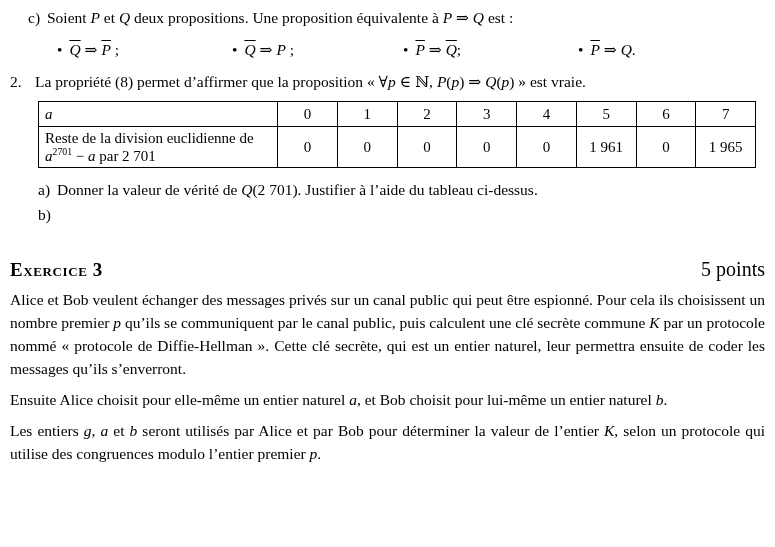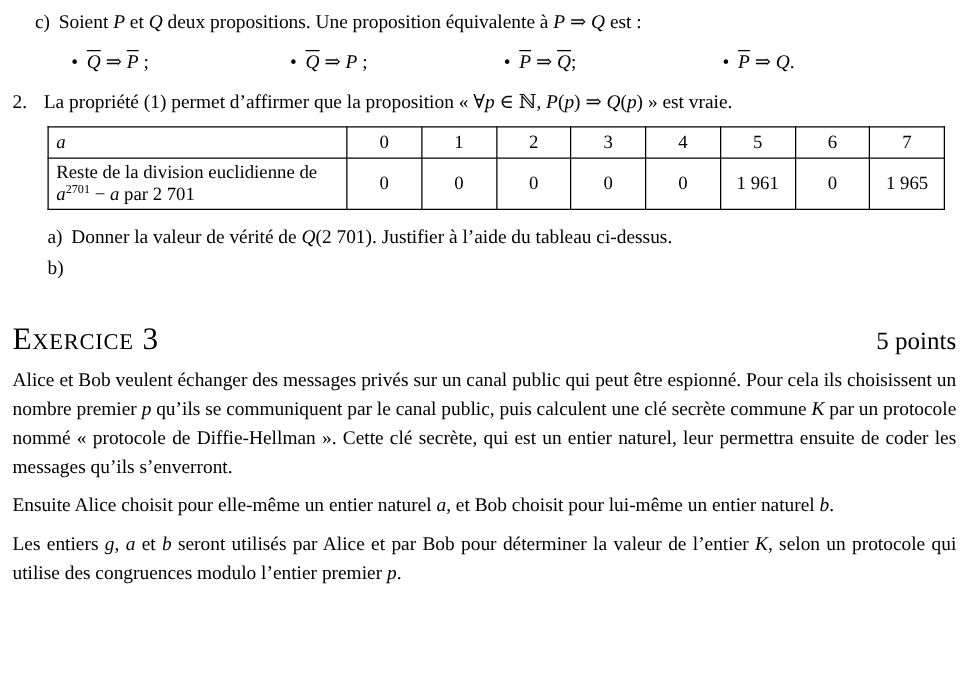--- a/index.html
+++ b/index.html
@@ -39,21 +39,21 @@
   table.results tr.r2 td { height: 38px; }
   col.c-label { width: 239px; }
   col.c-val { width: 59.75px; }
 
   .question-a { margin: 12px 0 0 28px; line-height: 20px; padding-left: 19px; }
   .question-b { margin: 5px 0 0 28px; line-height: 20px; padding-left: 19px; }
 
   .ex3-header {
     margin-top: 58px; display: flex; justify-content: space-between; align-items: baseline;
   }
-  .ex3-title { font-variant: small-caps; font-size: 25px; letter-spacing: 0.6px; }
+  .ex3-title { font-variant: small-caps; font-size: 19px; letter-spacing: 0.6px; font-weight: bold; }
   .ex3-points { font-weight: normal; font-size: 20px; }
 
   .para { margin: 8px 0 0 0; text-align: justify; line-height: 23px; }
   .para.first { margin-top: 7px; }
 </style>
 </head>
 <body>
 
 <div class="page">
 
@@ -72,21 +72,21 @@
     <span class="bullet-item">
       <span class="bdot">•</span><span><span class="mi ov">P</span><span> ⇒ </span><span class="mi ov">Q</span><span>;</span></span>
     </span>
     <span class="bullet-item">
       <span class="bdot">•</span><span><span class="mi ov">P</span><span> ⇒ </span><span class="mi">Q</span><span>.</span></span>
     </span>
   </div>
 
   <div class="question-2 labeled">
     <span class="lbl">2.</span>
-    <span><span>La propriété (1) permet d’affirmer que la proposition « ∀</span><span class="mi">p</span><span> ∈ ℕ,  </span><span class="mi">P</span><span>(</span><span class="mi">p</span><span>) ⇒ </span><span class="mi">Q</span><span>(</span><span class="mi">p</span><span>) » est vraie.</span></span>
+    <span><span>La propriété (8) permet d’affirmer que la proposition « ∀</span><span class="mi">p</span><span> ∈ ℕ,  </span><span class="mi">P</span><span>(</span><span class="mi">p</span><span>) ⇒ </span><span class="mi">Q</span><span>(</span><span class="mi">p</span><span>) » est vraie.</span></span>
   </div>
 
   <table class="results">
     <colgroup>
       <col class="c-label">
       <col class="c-val">
         <col class="c-val">
         <col class="c-val">
         <col class="c-val">
       <col class="c-val">

